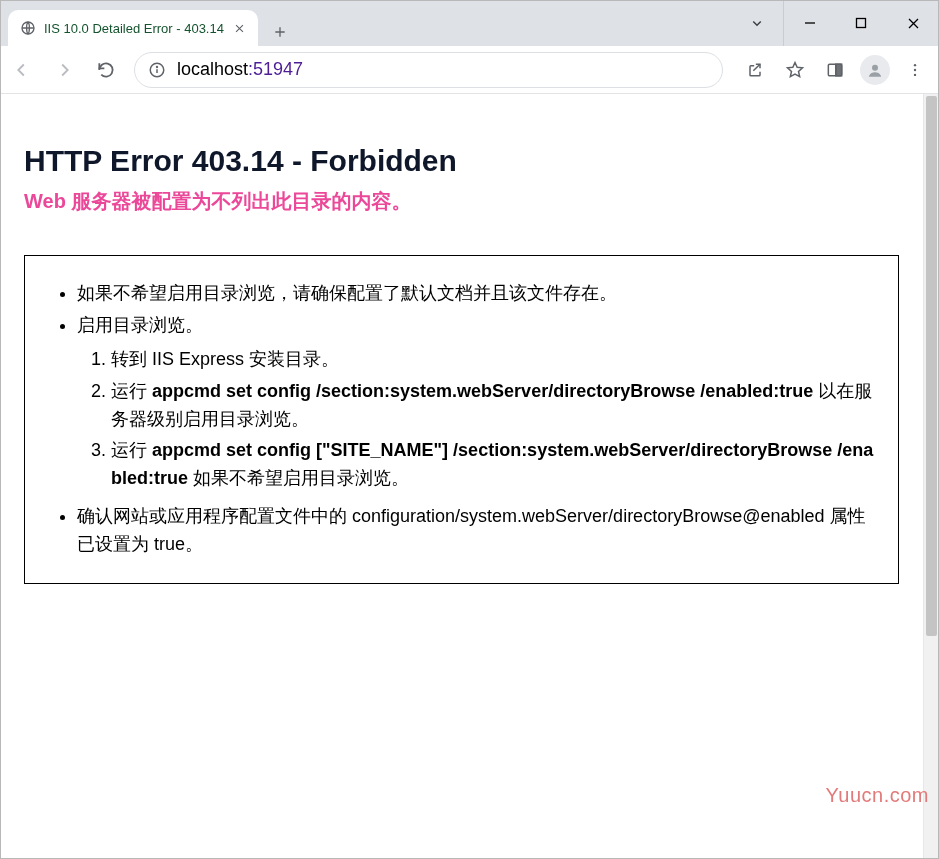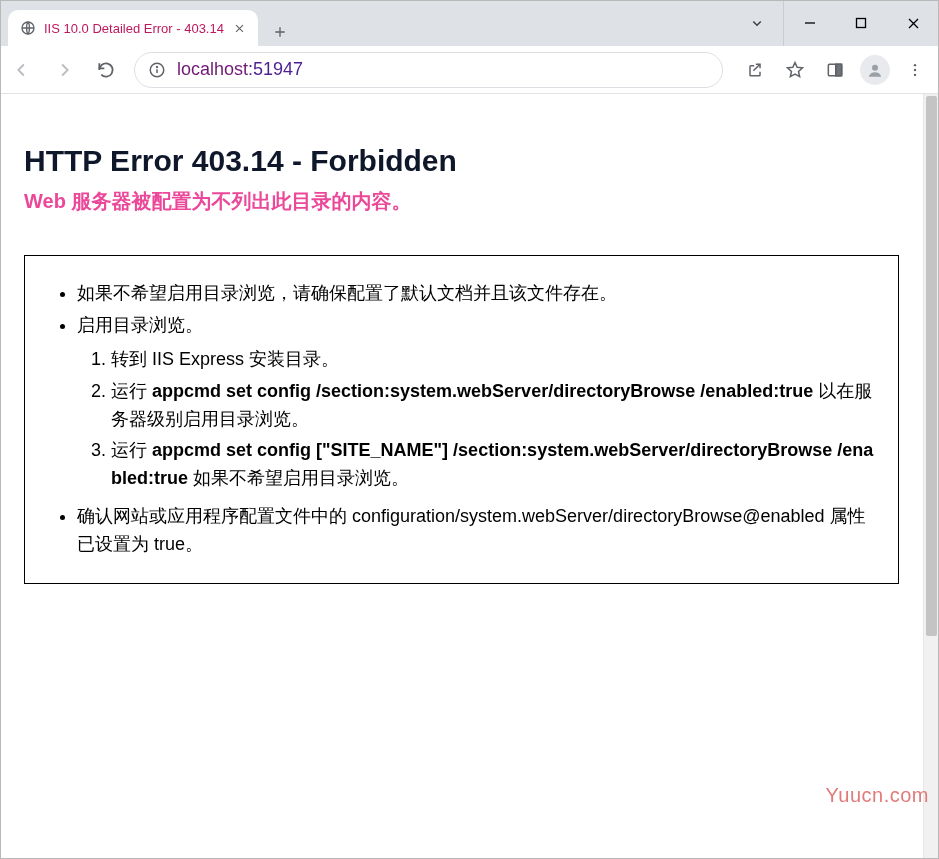--- a/index.html
+++ b/index.html
@@ -34,21 +34,21 @@
     margin-top:10px;
     min-width:0;
     max-width:340px;
     gap:8px;
     font-size:13px;
     color:#5f6368;
   }
   .favicon {
     width:16px; height:16px; flex:0 0 16px;
   }
-  .tab-title { white-space:nowrap; overflow:hidden; text-overflow:ellipsis; max-width:260px; color:#be185d;}
+  .tab-title { white-space:nowrap; overflow:hidden; text-overflow:ellipsis; max-width:260px; color:#14532d;}
   .tab-close {
     width:16px;height:16px;flex:0 0 16px;
     display:flex;align-items:center;justify-content:center;
     border-radius:50%;
     color:#5f6368;
   }
   .newtab {
     width:28px;height:28px;margin:12px 0 0 8px;
     display:flex;align-items:center;justify-content:center;
     border-radius:50%;
@@ -94,21 +94,21 @@
     margin:0 6px;
     gap:8px;
     color:#3c4043;
     font-size:18px;
   }
   .site-info {
     width:24px;height:24px;
     display:flex;align-items:center;justify-content:center;
     color:#5f6368;
   }
-  .url-host { color:#701a75; }
+  .url-host { color:#000000; }
   .url-port { color:#4c1d95; }
   .right-actions { display:flex; align-items:center; gap:4px; margin-left:6px;}
   .icon-btn {
     width:36px;height:36px;
     display:flex;align-items:center;justify-content:center;
     border-radius:50%;
     color:#5f6368;
   }
   .avatar-btn {
     width:30px;height:30px;border-radius:50%;

